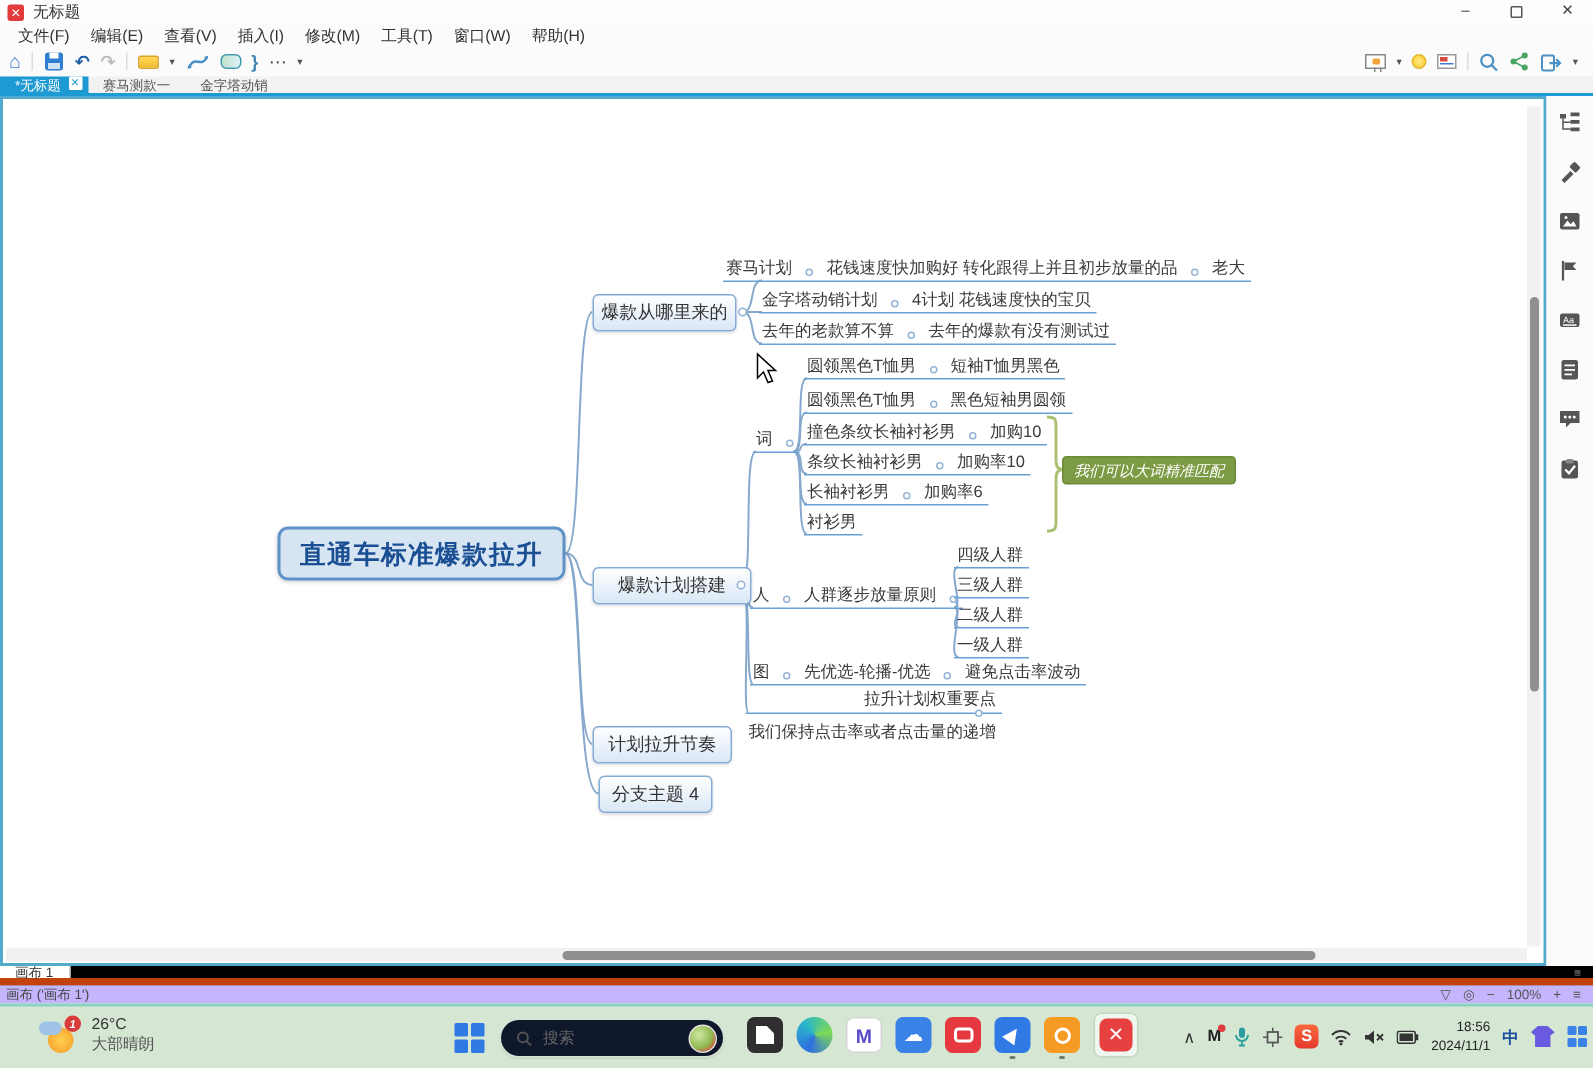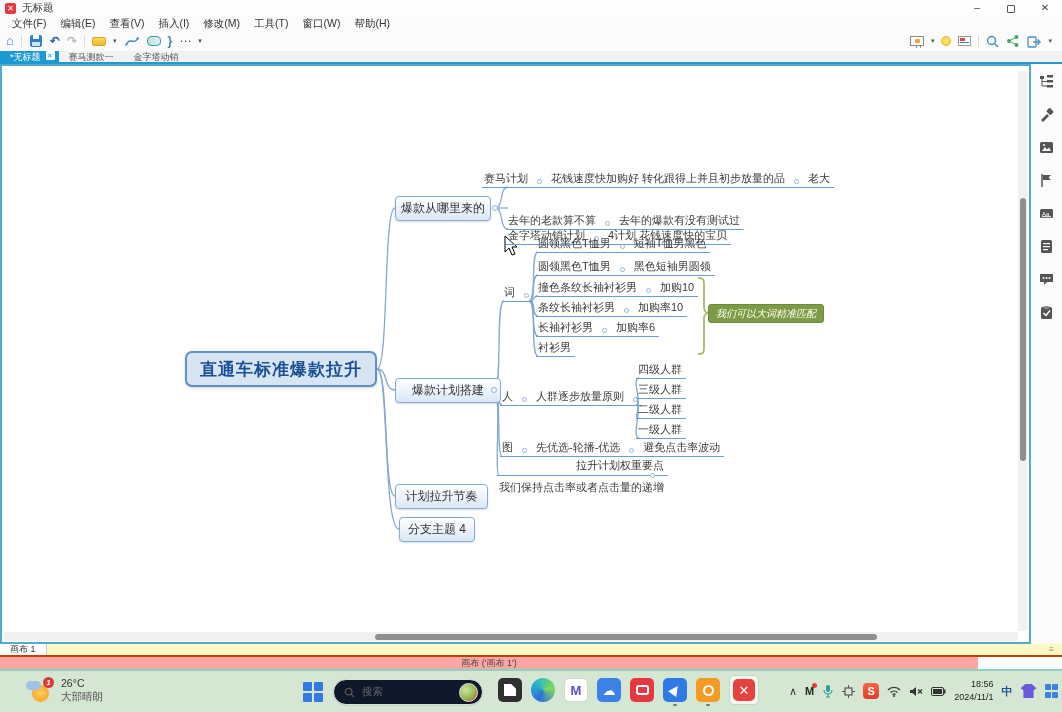--- a/index.html
+++ b/index.html
@@ -54,24 +54,24 @@
   .vscroll { position:absolute; left:1016px; top:5px; width:9px; height:560px; background:#f1f1f1; }
   .vthumb { position:absolute; left:1.5px; top:127px; width:6px; height:263px; background:#8f8f8f; border-radius:3px; }
   .hscroll { position:absolute; left:2px; top:566px; width:1014px; height:9px; background:#f1f1f1; }
   .hthumb { position:absolute; left:371px; top:1.5px; width:502px; height:6px; background:#8f8f8f; border-radius:3px; }
 
   
   .rightbar { position:absolute; left:1031px; top:64px; width:31px; height:580px; background:#fbfbfb; display:flex; flex-direction:column; align-items:center; padding-top:10px; gap:18px; }
   .sbico { width:15px; height:15px; color:#555; }
 
   
-  .sheetbar { position:absolute; left:0; top:644px; width:1062px; height:13px; background:#fef9c3; border-bottom:2px solid #c2410c; display:flex; align-items:stretch; }
+  .sheetbar { position:absolute; left:0; top:644px; width:1062px; height:13px; background:#000000; border-bottom:5px solid #c2410c; display:flex; align-items:stretch; }
   .sheet-tab { background:#fff; border-right:1px solid #ccc; font-size:9px; color:#333; display:flex; align-items:center; padding:0 10px; }
   .sheet-handle { margin-left:auto; font-size:8px; color:#888; padding:0 8px; display:flex; align-items:center; }
-  .statusbar { position:absolute; left:0; top:657px; width:978px; height:12px; background:#fca5a5; display:flex; align-items:center; font-size:9px; color:#444; padding:0 4px;flex-direction:column; }
+  .statusbar { position:absolute; left:0; top:657px; width:1062px; height:12px; background:#c4b5fd; display:flex; align-items:center; font-size:9px; color:#444; padding:0 4px; }
   .zoomctrl { margin-left:auto; display:flex; align-items:center; gap:8px; font-size:9px; color:#555; padding-right:4px; }
 
   
   .taskbar { position:absolute; left:0; top:669px; width:1062px; height:43px; background:#d5e7d3; border-top:2px solid #8fd0c4; }
   .weather { position:absolute; left:26px; top:6px; display:flex; align-items:center; gap:7px; }
   .wicon { position:relative; width:28px; height:26px; }
   .wsun { position:absolute; left:6px; top:8px; width:17px; height:17px; border-radius:50%; background:radial-gradient(#ffcf52,#f59a23); }
   .wcloud { position:absolute; left:0; top:4px; width:15px; height:9px; border-radius:6px; background:#9fc3e8; }
   .wbadge { position:absolute; right:0; top:0; width:11px; height:11px; border-radius:50%; background:#d93a3a; color:#fff; font-size:7.5px; line-height:11px; text-align:center; font-weight:bold; }
   .wtxt { display:flex; flex-direction:column; font-size:10.5px; color:#333; line-height:13px; }
@@ -230,21 +230,21 @@
   <span class="edgejt" style="left:490px;top:139px;"></span>
   <span class="edgejt" style="left:489px;top:321px;"></span>
 
   <div class="lnode" style="left:480px;top:104px;">
     <span>赛马计划</span>
       <i class="jt"></i>
     <span>花钱速度快加购好 转化跟得上并且初步放量的品</span>
       <i class="jt"></i>
     <span>老大</span>
   </div>
-  <div class="lnode" style="left:504px;top:125px;margin-top:36px;">
+  <div class="lnode" style="left:504px;top:125px;">
     <span>金字塔动销计划</span>
       <i class="jt"></i>
     <span>4计划 花钱速度快的宝贝</span>
   </div>
   <div class="lnode" style="left:504px;top:146px;">
     <span>去年的老款算不算</span>
       <i class="jt"></i>
     <span>去年的爆款有没有测试过</span>
   </div>
 

